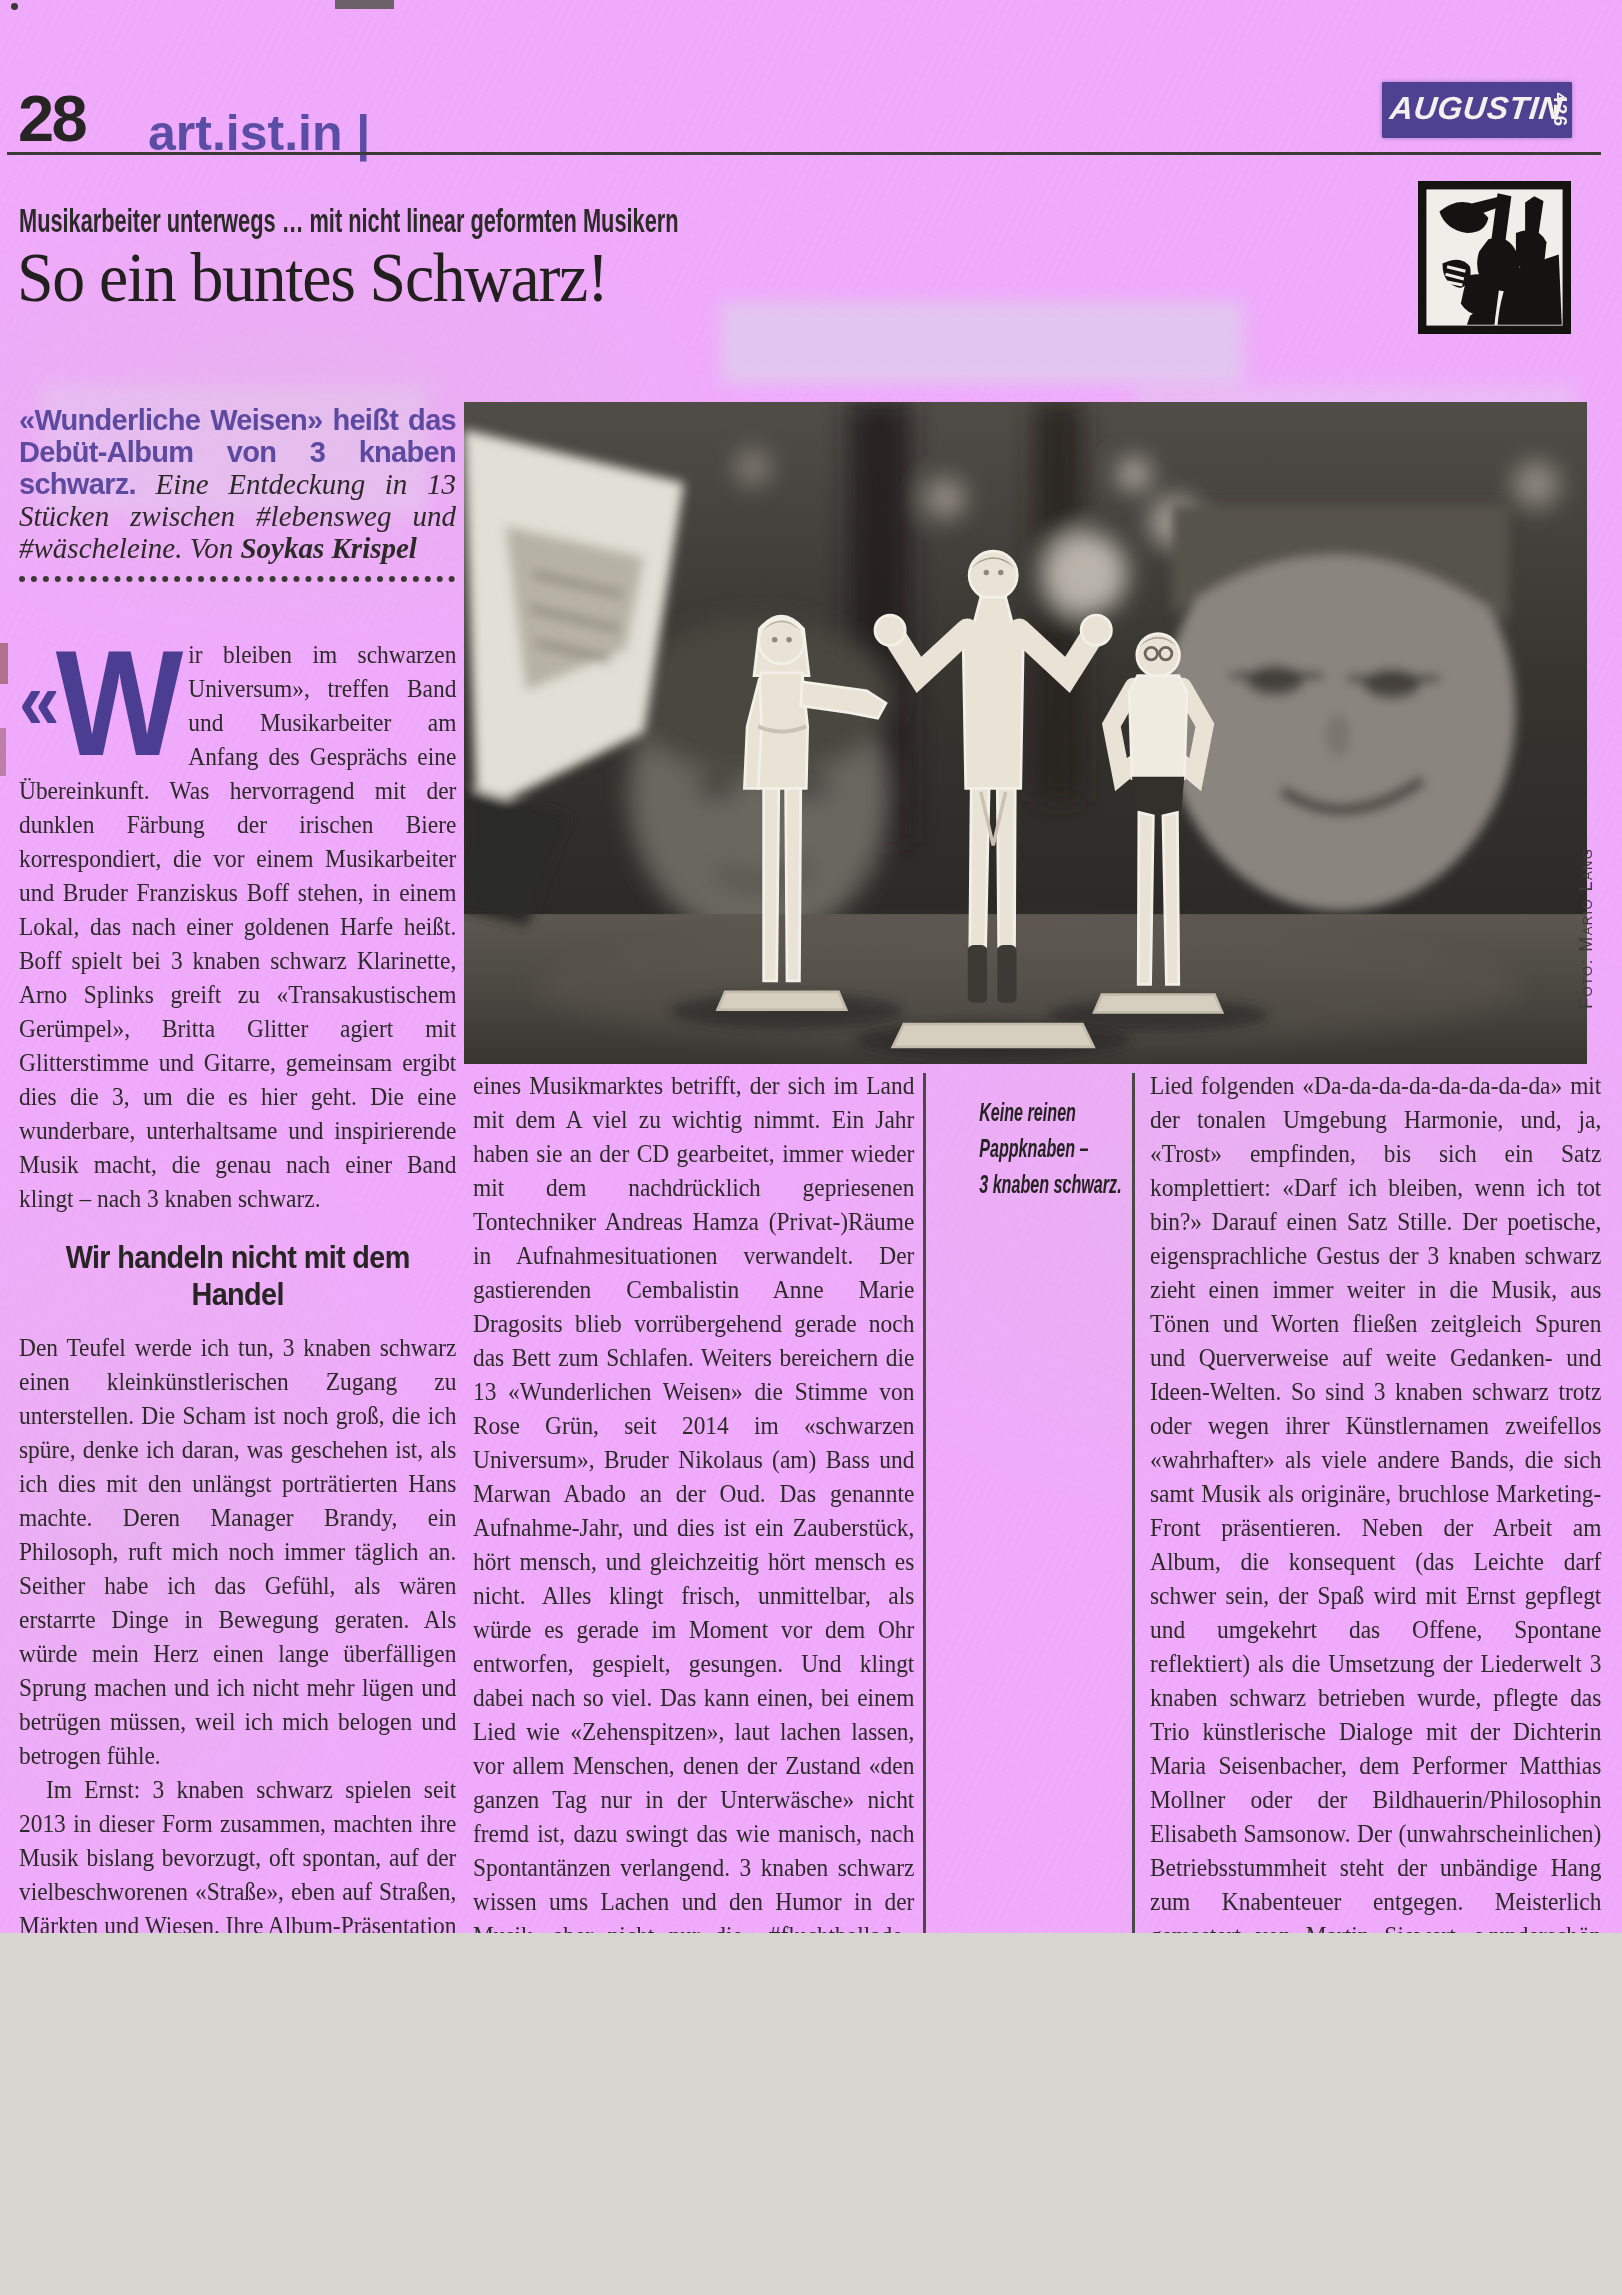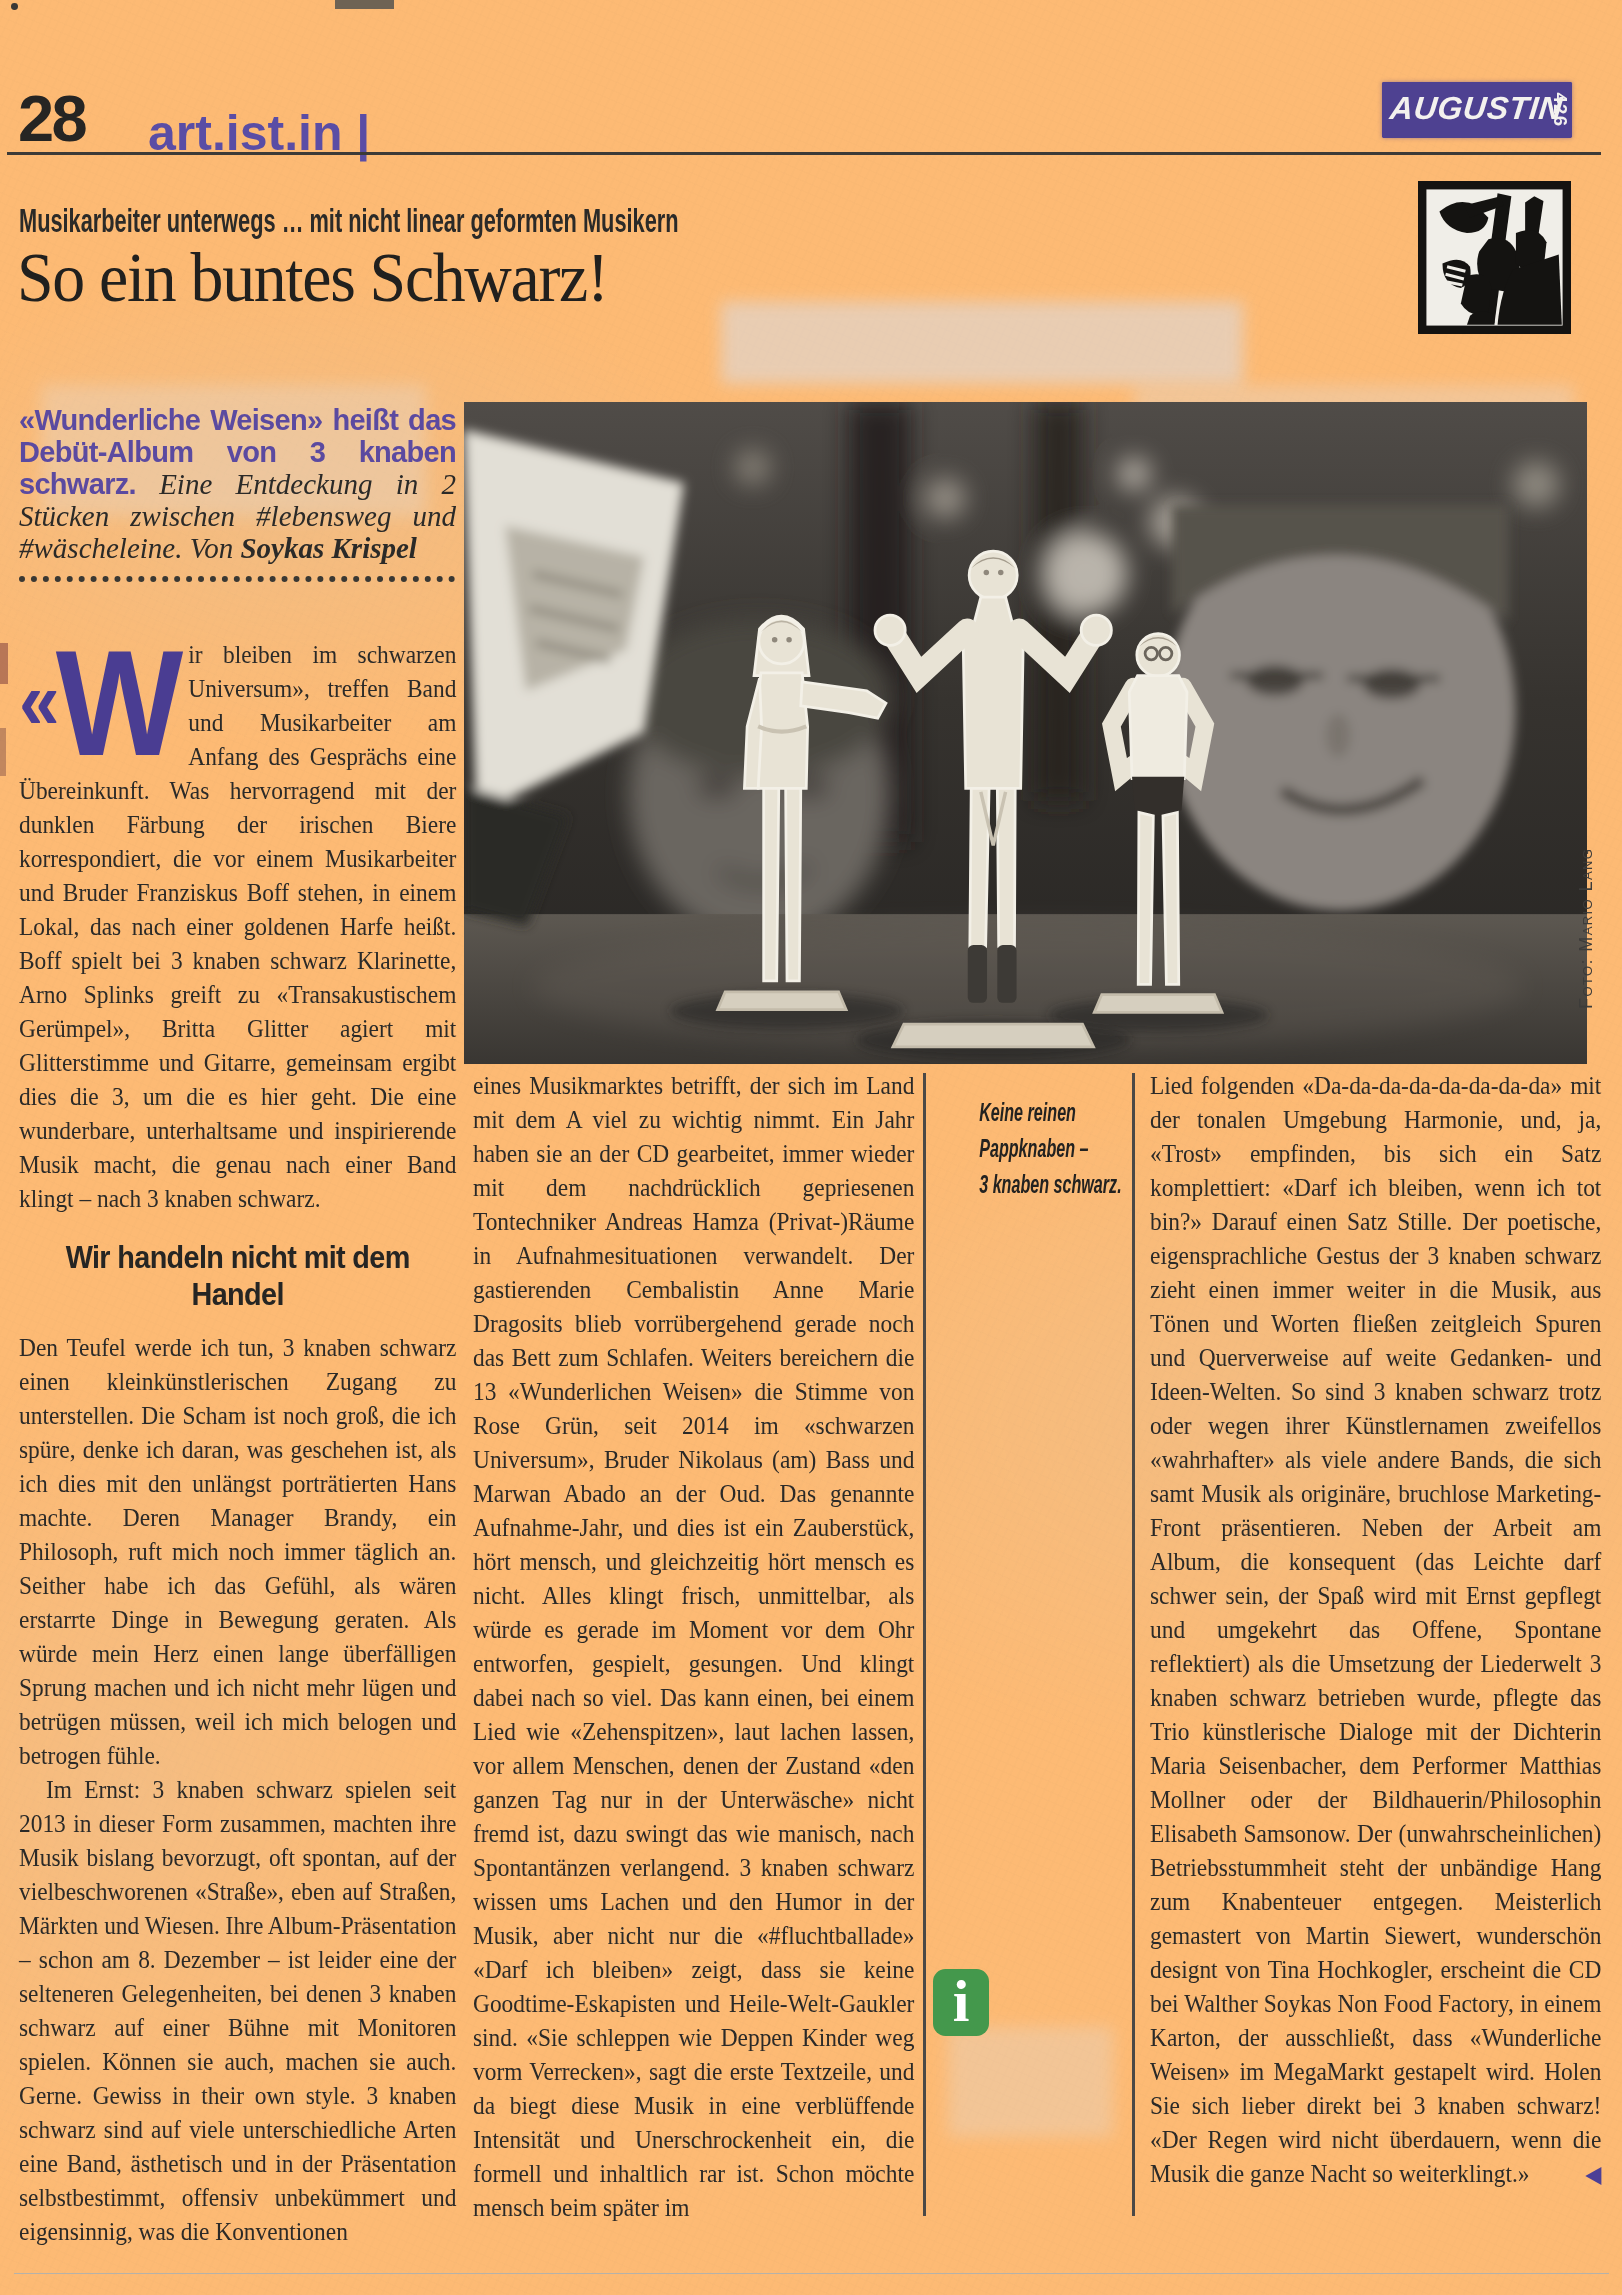--- a/index.html
+++ b/index.html
@@ -1,16 +1,16 @@
 <!DOCTYPE html>
 <html style="font-size:11px"><head>
 <meta charset="utf-8">
 <style>
   html,body{margin:0;padding:0;background:#d8d6d0;}
-  .sheet{position:relative;width:1623px;height:2295px;background:#fdba74;overflow:hidden;
+  .sheet{position:relative;width:1623px;height:1933px;background:#f0abfc;overflow:hidden;
          font-family:"Liberation Serif","DejaVu Serif",serif;color:#2b2a28;}
   .sheet::before{content:"";position:absolute;inset:0;pointer-events:none;opacity:.6;
     background:
       radial-gradient(ellipse 618px 344px at 18% 22%, rgba(200,198,188,.35), transparent 70%),
       radial-gradient(ellipse 756px 481px at 78% 62%, rgba(198,200,192,.30), transparent 70%),
       radial-gradient(ellipse 481px 618px at 8% 78%, rgba(205,203,196,.30), transparent 70%),
       repeating-linear-gradient(115deg, rgba(120,115,100,.025) 0 2.1px, transparent 2.1px 7.6px),
       repeating-linear-gradient(23deg, rgba(90,88,80,.02) 0 1.4px, transparent 1.4px 9px);}
   
   .pageno{position:absolute;left:18px;top:81px;font-family:"Liberation Sans",sans-serif;
@@ -123,21 +123,21 @@
       <path d="M16,54 Q28,48 34,56 Q36,66 28,70 Q16,68 16,54 Z" fill="#141311"></path>
       <path d="M19,56 L31,59 M18,61 L30,64 M19,66 L29,68" stroke="#f0eee8" stroke-width="2"></path>
       <path d="M32,62 Q46,58 48,70 L46,86 Q34,90 28,80 Z" fill="#141311"></path>
       <path d="M34,88 Q42,82 50,88 L50,94 L32,94 Z" fill="#141311"></path>
     </svg>
   </div>
 
   <div class="kicker">Musikarbeiter unterwegs … mit nicht linear geformten Musikern</div>
   <div class="headline">So ein buntes Schwarz!</div>
 
-  <p class="lead"><span class="lead-high">«Wunderliche Weisen» heißt das Debüt-Album von 3 knaben schwarz.</span><span class="lead-italic"> Eine Entdeckung in 2 Stücken zwischen #lebensweg und #wäscheleine. Von </span><span class="lead-author">Soykas Krispel</span></p>
+  <p class="lead"><span class="lead-high">«Wunderliche Weisen» heißt das Debüt-Album von 3 knaben schwarz.</span><span class="lead-italic"> Eine Entdeckung in 13 Stücken zwischen #lebensweg und #wäscheleine. Von </span><span class="lead-author">Soykas Krispel</span></p>
   <div class="dotline"></div>
 
   <div class="photo">
     <svg viewBox="0 0 1634 963" preserveAspectRatio="none" xmlns="http://www.w3.org/2000/svg">
       <defs>
         <filter id="b18" x="-30%" y="-30%" width="160%" height="160%">
             <feGaussianBlur stdDeviation="18"></feGaussianBlur>
           </filter>
         <filter id="b8" x="-30%" y="-30%" width="160%" height="160%">
             <feGaussianBlur stdDeviation="8"></feGaussianBlur>

